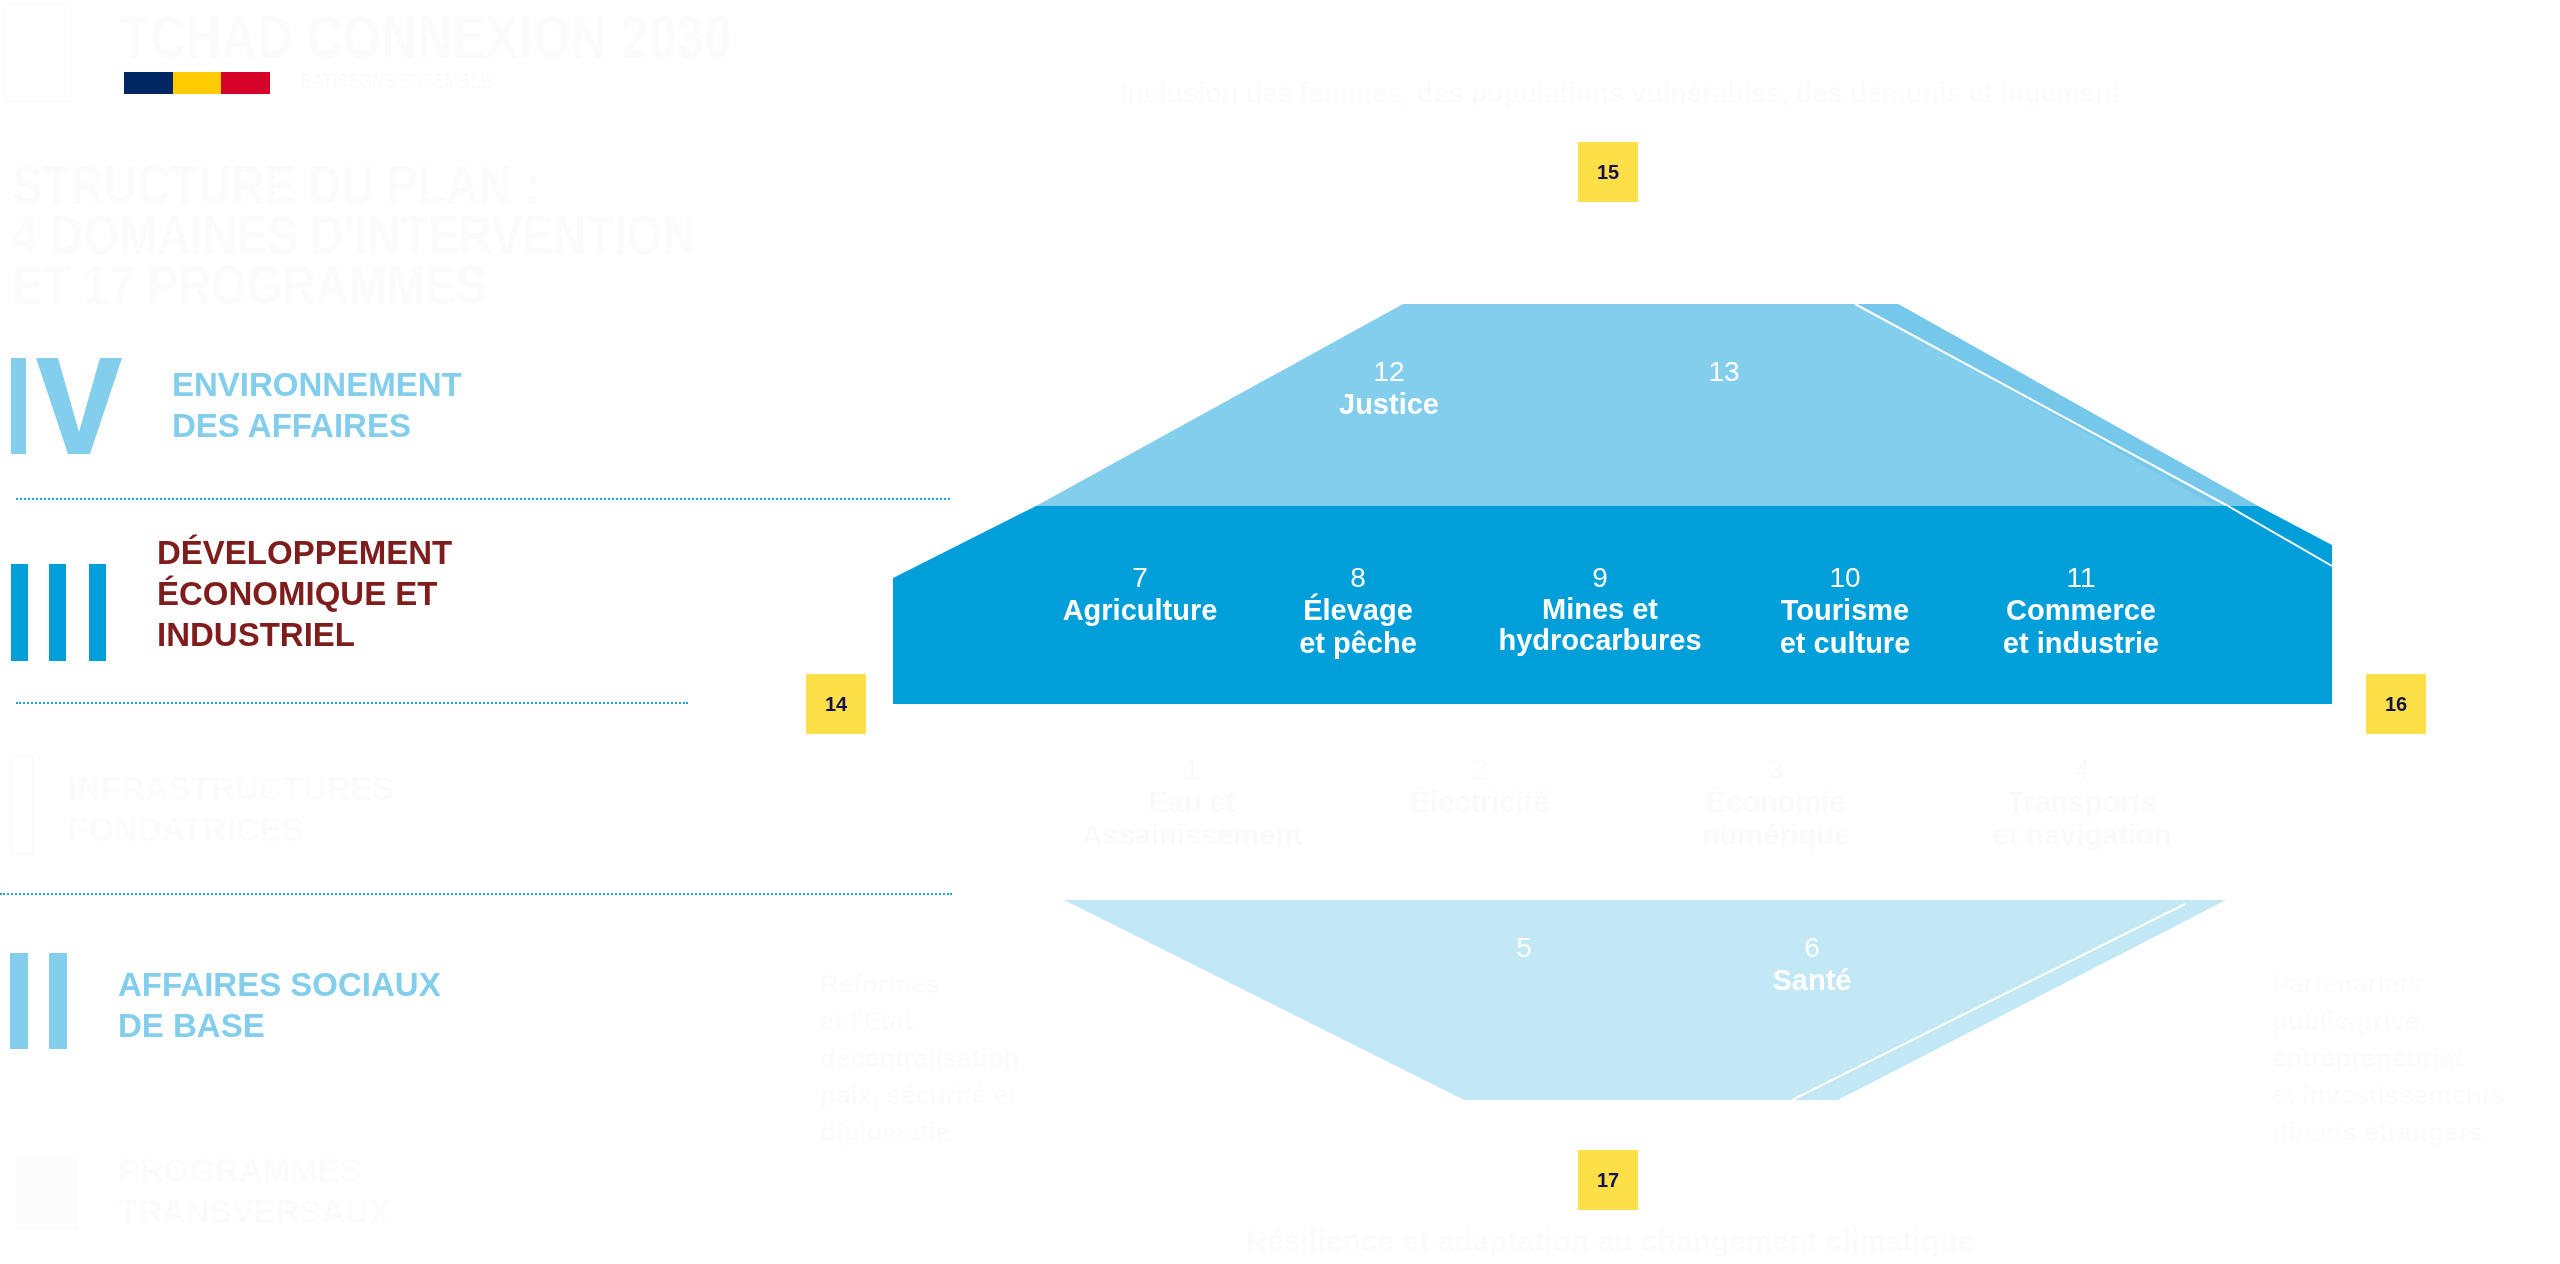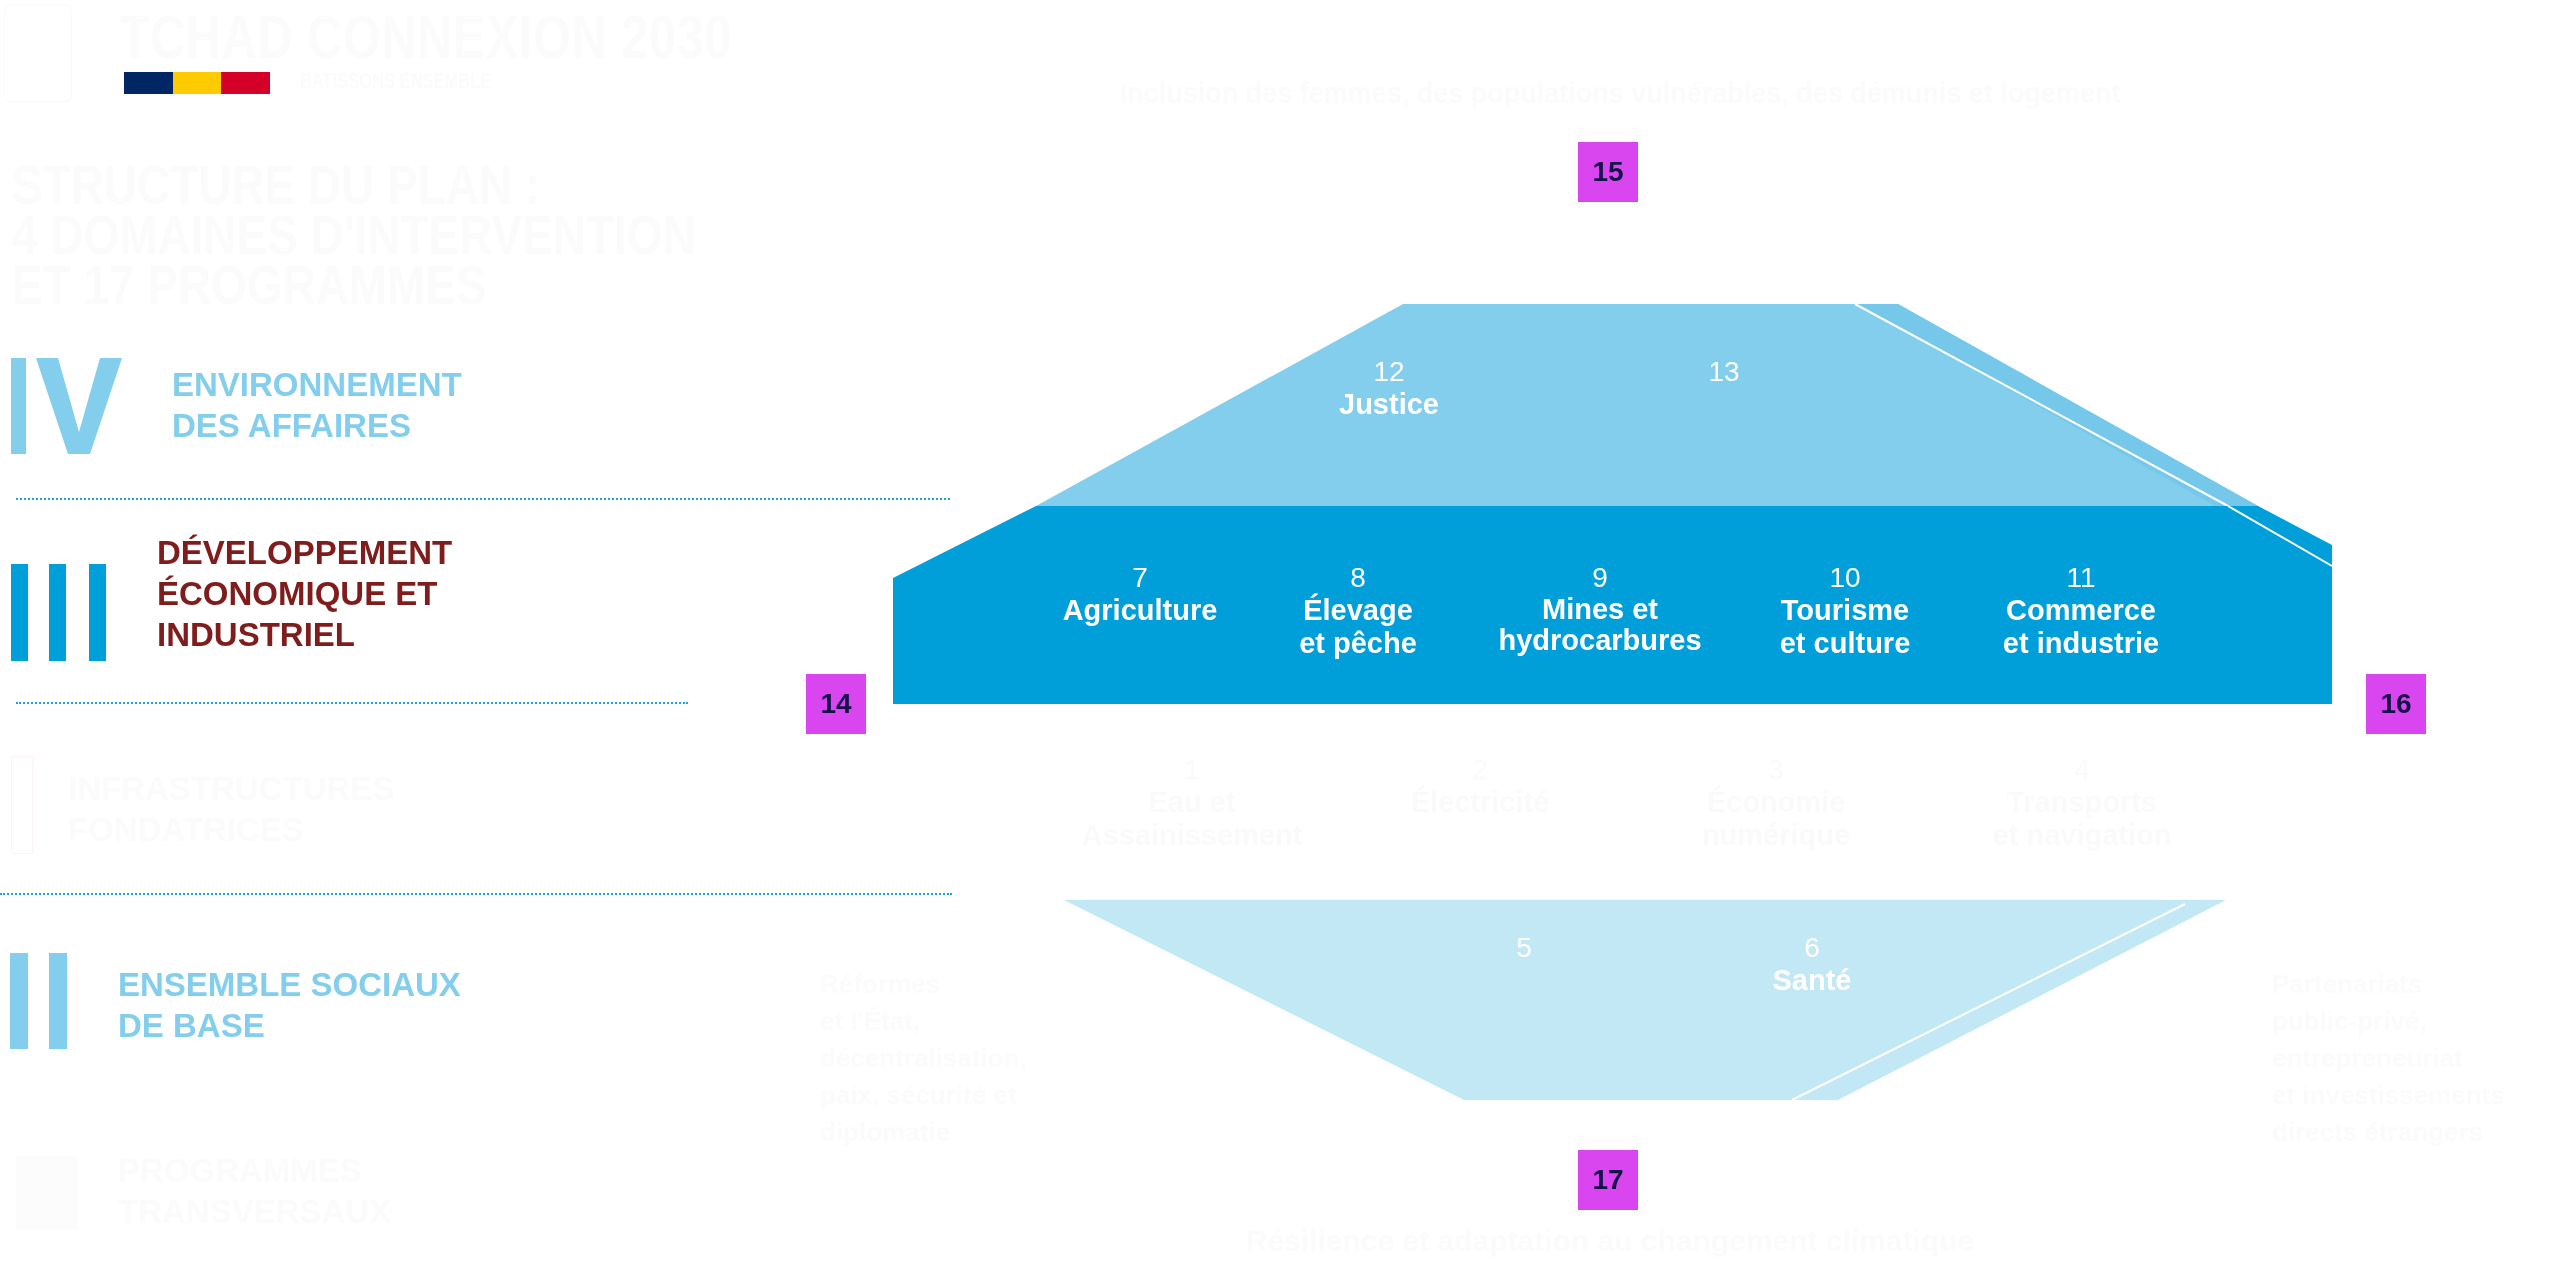--- a/index.html
+++ b/index.html
@@ -20,21 +20,21 @@
     .logo-sub { left: 188px; top: 70px; font-size: 22px; font-weight: bold; transform: scaleX(0.75); transform-origin: left top; }
     .page-title { left: 12px; top: 160px; font-size: 56px; font-weight: bold; line-height: 50px; transform: scaleX(0.82); transform-origin: left top; white-space: pre-line; }
     .top-caption { left: 1000px; top: 76px; width: 1240px; text-align: center; font-size: 30px; font-weight: bold; transform: scaleX(0.9); }
 
     
     .numeral { font-weight: bold; line-height: 1; }
     .dom-label { font-size: 33px; font-weight: bold; line-height: 41px; white-space: pre-line; }
     .divider { height: 0; border-top: 2px dotted #1aa6dc; }
 
     
-    .badge { background: #d946ef; color: #14124a; font-weight: bold; font-size: 28px;
+    .badge { background: #fde047; color: #14124a; font-weight: bold; font-size: 20px;
              width: 60px; height: 60px; display: flex; align-items: center; justify-content: center; }
 
     
     .prog { position: absolute; text-align: center; color: #ffffff; transform: translateX(-50%); }
     .prog .num { display: block; font-size: 28px; font-weight: normal; line-height: 32px; }
     .prog .lbl { display: block; font-size: 29px; font-weight: bold; line-height: 33px; white-space: pre-line; }
     .prog.ghosted { color: #fafafb; }
 
     .side-text { font-size: 26px; font-weight: bold; line-height: 37px; white-space: pre-line; }
     svg.shapes { position: absolute; left: 0; top: 0; }
@@ -81,21 +81,21 @@
 <div class="abs dom-label ghost" style="left:68px;top:768px;">INFRASTRUCTURES
 FONDATRICES</div>
 <div class="abs divider" style="left:0px;top:893px;width:952px;"></div>
 
 <div class="abs" style="left:8px;top:953px;width:62px;height:98px;">
   <svg width="62" height="98">
     <rect x="2" y="0" width="18" height="96" fill="#82ceec"></rect>
     <rect x="41" y="0" width="18" height="96" fill="#82ceec"></rect>
   </svg>
 </div>
-<div class="abs dom-label" style="left:118px;top:964px;color:#82ceec;">ENSEMBLE SOCIAUX
+<div class="abs dom-label" style="left:118px;top:964px;color:#82ceec;">AFFAIRES SOCIAUX
 DE BASE</div>
 
 <div class="abs" style="left:16px;top:1156px;width:62px;height:74px;background:#fcfcfd;"></div>
 <div class="abs dom-label ghost" style="left:118px;top:1150px;">PROGRAMMES
 TRANSVERSAUX</div>
 
 <svg class="shapes" width="2560" height="1264">
 
   <polygon points="1403,304 1898,304 2258,506 1036,506" fill="#82ceec"></polygon>
   <polygon points="1858,304 1898,304 2258,506 2215,506" fill="#76c8ea"></polygon>

